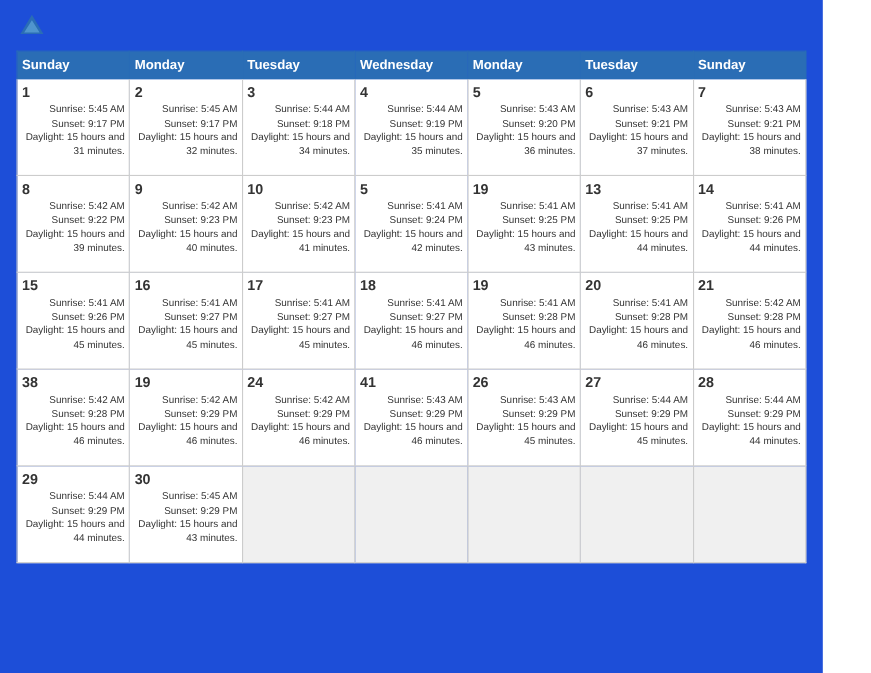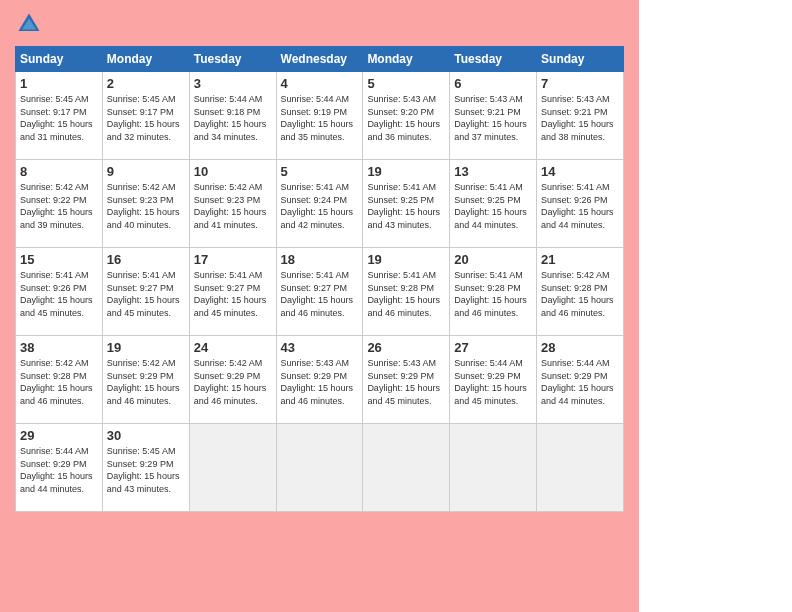--- a/index.html
+++ b/index.html
@@ -3,23 +3,23 @@
   <meta charset="utf-8">
   <style>
     * { box-sizing: border-box; margin: 0; padding: 0; }
     body {
       font-family: Arial, sans-serif;
       background: #fff;
       width: 792px;
       min-height: 612px;
     }
     .page {
-      width: 639px;
+      width: 748px;
       min-height: 612px;
-      background: #fca5a5;
+      background: #1d4ed8;
       padding: 10px 15px 15px 15px;
     }
     .header {
       display: flex;
       justify-content: space-between;
       align-items: flex-start;
       margin-bottom: 8px;
     }
     .logo {
       display: flex;
@@ -88,20 +88,21 @@
       font-size: 13px;
       font-weight: bold;
       color: #333;
       display: block;
       margin-bottom: 2px;
     }
     .day-detail {
       font-size: 9px;
       color: #333;
       line-height: 1.4;
+      text-align: right;
     }
   </style>
 </head>
 <body>
 
 <div class="page">
   <div class="header">
     <div class="logo">
       <svg class="logo-icon" viewBox="0 0 40 40">
         <polygon points="20,5 35,30 5,30" fill="#2a6db5"></polygon>
@@ -276,21 +277,21 @@
 Sunset: 9:29 PM
 Daylight: 15 hours and 46 minutes.</div>
           </td>
           <td>
             <span class="day-num">24</span>
             <div class="day-detail" style="white-space: pre-line;">Sunrise: 5:42 AM
 Sunset: 9:29 PM
 Daylight: 15 hours and 46 minutes.</div>
           </td>
           <td>
-            <span class="day-num">43</span>
+            <span class="day-num">41</span>
             <div class="day-detail" style="white-space: pre-line;">Sunrise: 5:43 AM
 Sunset: 9:29 PM
 Daylight: 15 hours and 46 minutes.</div>
           </td>
           <td>
             <span class="day-num">26</span>
             <div class="day-detail" style="white-space: pre-line;">Sunrise: 5:43 AM
 Sunset: 9:29 PM
 Daylight: 15 hours and 45 minutes.</div>
           </td>

